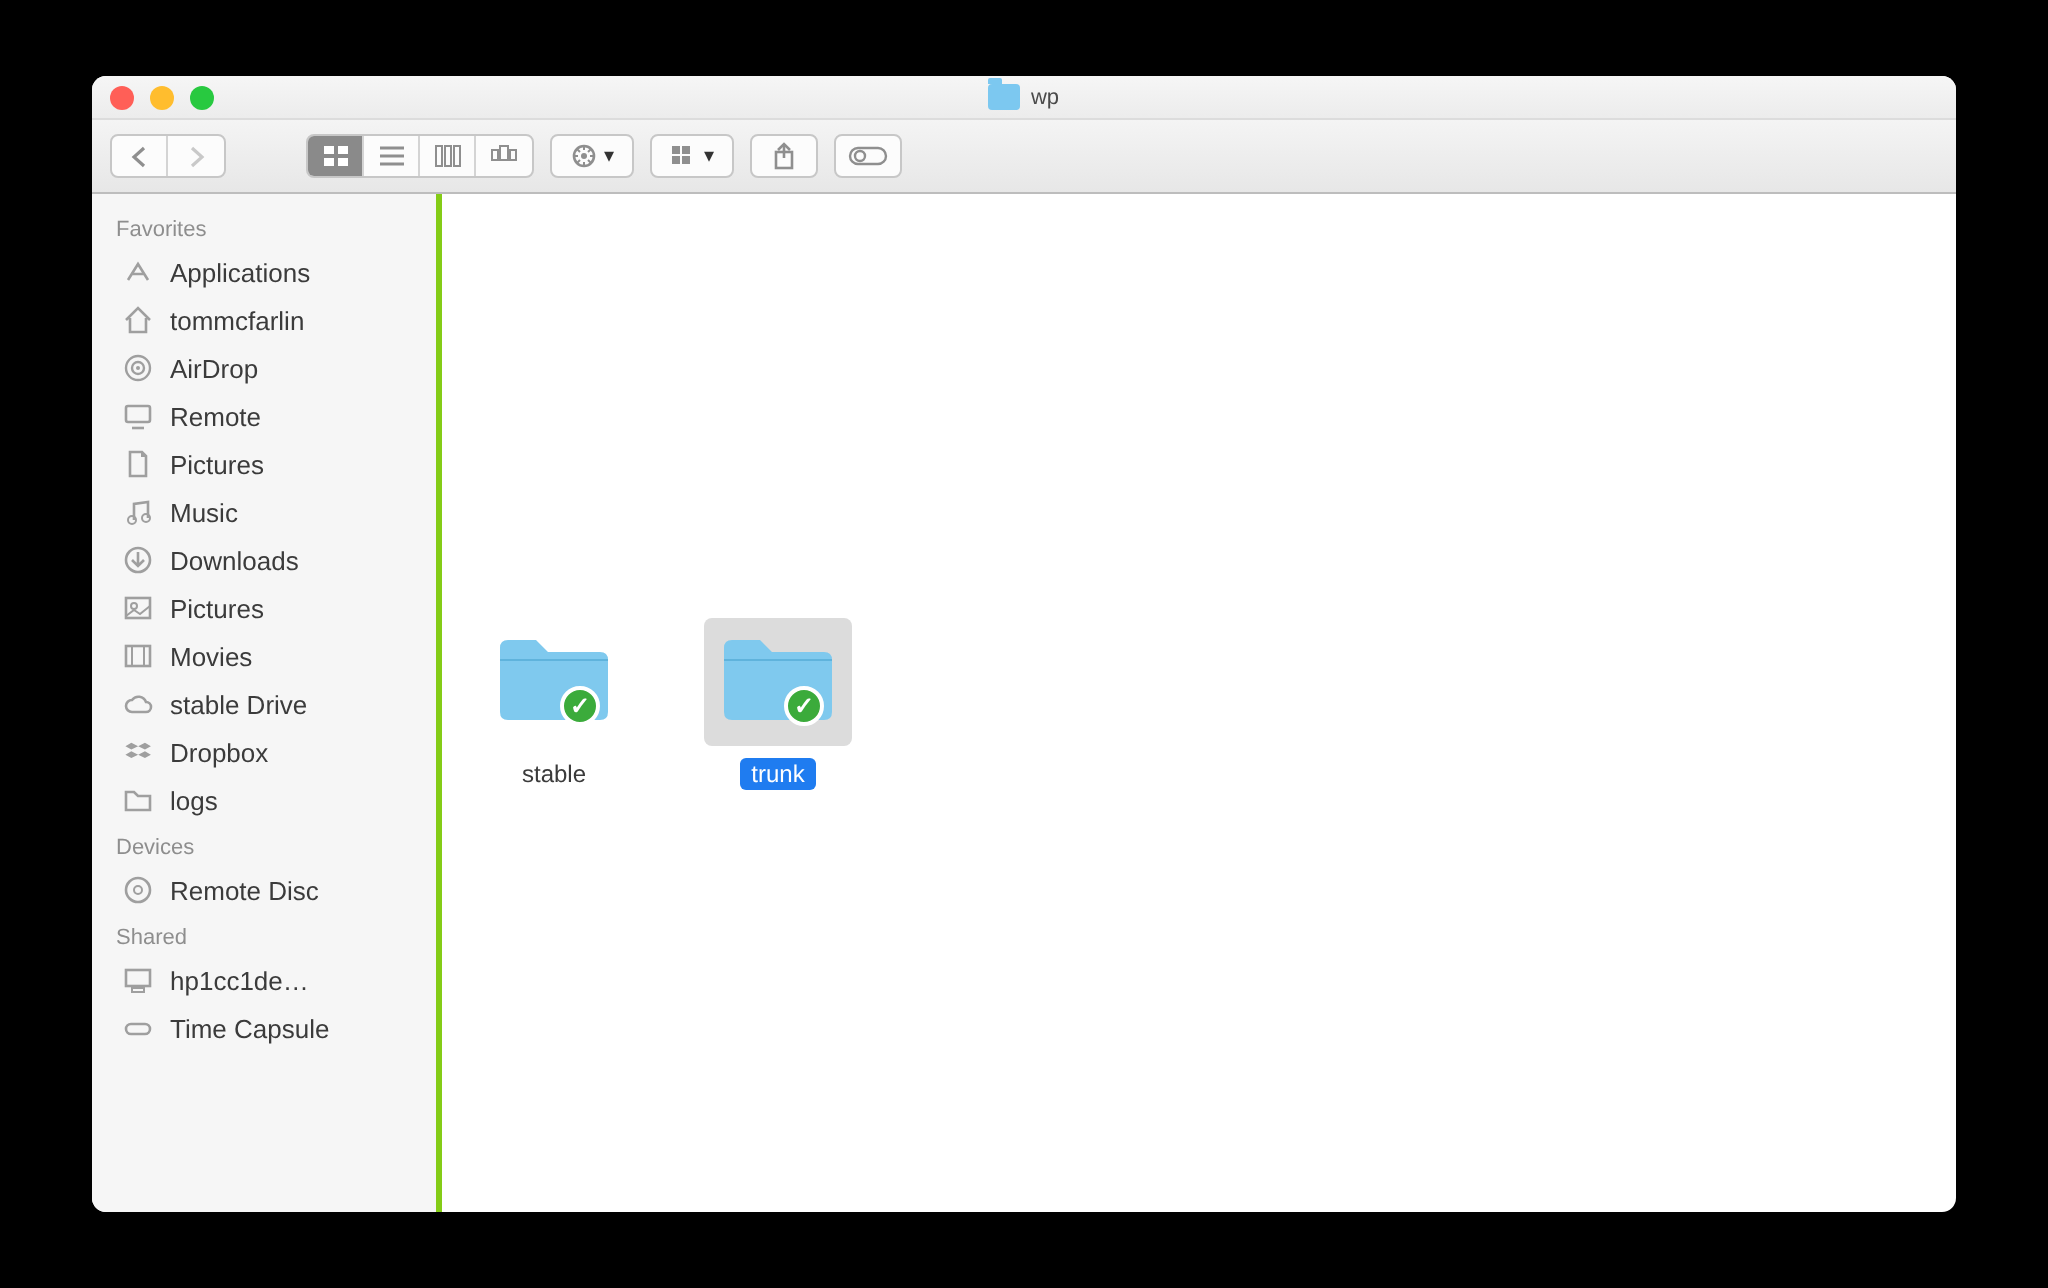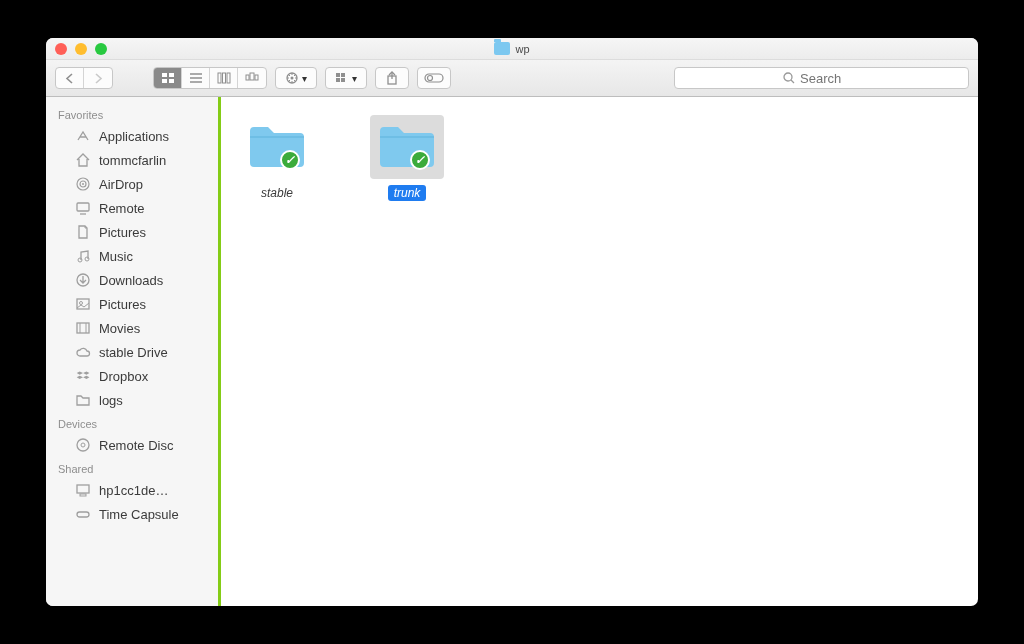--- a/index.html
+++ b/index.html
@@ -116,34 +116,33 @@
 .section-h {
   font-size: 11px;
   color: #8e8e8e;
   font-weight: 500;
   padding: 6px 10px 3px 12px;
 }
 .side-item {
   display: flex;
   align-items: center;
   gap: 7px;
-  padding: 3px 8px 3px 28px;
+  padding: 3px 8px 3px 14px;
   font-size: 13px;
   color: #3b3b3b;
   cursor: default;
   height: 24px;
 }
 .side-item .ic { width:18px; display:flex; align-items:center; justify-content:center; opacity:.62;}
 .content {
   flex:1;
   padding: 18px 16px;
   display: flex;
-  gap: 50px;
-  align-items: flex-start;
-  font-style: italic;
+  gap: 32px;
+  align-items: center;
 }
 .folder-tile { width: 80px; display:flex; flex-direction:column; align-items:center; gap:6px; cursor:default;}
 .icon-wrap { width:74px; height:64px; display:flex; align-items:center; justify-content:center; border-radius:4px; position:relative;}
 .folder-tile.selected .icon-wrap { background:#dcdcdc; }
 .folder-svg { position:relative; }
 .badge-check {
   position:absolute; bottom:2px; right:6px;
   width:20px; height:20px; border-radius:50%;
   background:#3bab3b; border:2px solid #fff;
   display:flex; align-items:center; justify-content:center;
@@ -252,27 +251,20 @@
         </svg>
     </div>
 
     <div class="btn">
       <svg width="20" height="12">
           <rect x="1" y="2" width="18" height="8" rx="4" fill="none" stroke="#555" stroke-width="1.2"></rect>
           <circle cx="6" cy="6" r="2.5" fill="none" stroke="#555" stroke-width="1.2"></circle>
         </svg>
     </div>
 
-    <div class="searchbox">
-      <svg width="12" height="12">
-          <circle cx="5" cy="5" r="4" fill="none" stroke="#999" stroke-width="1.3"></circle>
-          <line x1="8" y1="8" x2="11" y2="11" stroke="#999" stroke-width="1.3"></line>
-        </svg>
-      <input type="text" placeholder="Search" style="">
-    </div>
   </div>
 
   <div class="body">
     <div class="sidebar">
       <div class="section-h">Favorites</div>
       <div id="fav-list">
           <div class="side-item">
             <span class="ic">
               <svg width="16" height="16">
                 <path d="M3 12 L8 4 L13 12 M5 9 H11" stroke="#6a6a6a" stroke-width="1.3" fill="none"></path>

